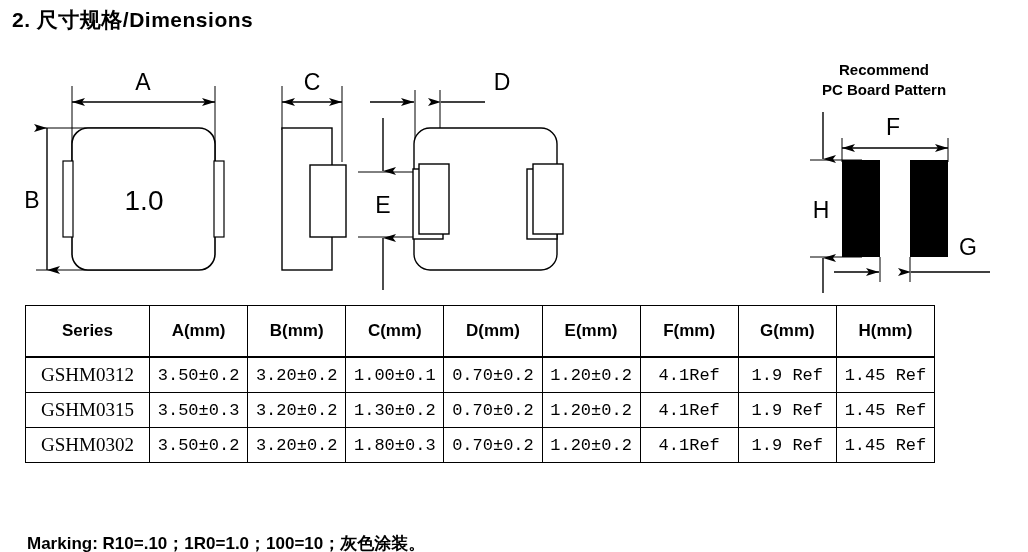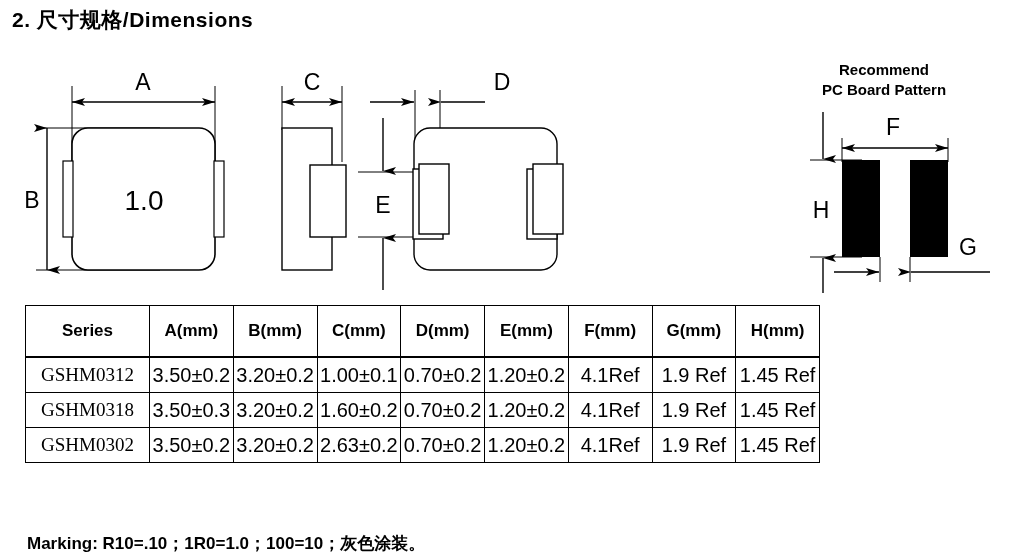--- a/index.html
+++ b/index.html
@@ -55,43 +55,43 @@
     font-family: "Liberation Sans", sans-serif;
     font-size: 28px;
     fill: #000000;
   }
 
   
   #dim-table {
     position: absolute;
     left: 25px;
     top: 305px;
-    width: 795px;
+    width: 910px;
     border-collapse: collapse;
     table-layout: fixed;
   }
   #dim-table th,
   #dim-table td {
     border: 1px solid #000000;
     text-align: center;
     vertical-align: middle;
     padding: 0;
     background: #ffffff;
   }
   #dim-table thead th {
     height: 50px;
     font-size: 17px;
     font-weight: bold;
     font-family: "Liberation Sans", sans-serif;
     border-bottom: 2px solid #000000;
   }
   #dim-table tbody td {
     height: 34px;
-    font-size: 20px;
-    font-family: Liberation Sans, sans-serif;
+    font-size: 17px;
+    font-family: Liberation Mono, monospace;
   }
   #dim-table tbody td.series-cell {
     font-family: "Liberation Serif", serif;
     font-size: 19px;
   }
   #dim-table thead th.series-head {
     width: 123px;
   }
 
   
@@ -234,35 +234,35 @@
       <td>3.50±0.2</td>
       <td>3.20±0.2</td>
       <td>1.00±0.1</td>
       <td>0.70±0.2</td>
       <td>1.20±0.2</td>
       <td>4.1Ref</td>
       <td>1.9 Ref</td>
       <td>1.45 Ref</td>
     </tr>
     <tr>
-      <td class="series-cell">GSHM0318</td>
+      <td class="series-cell">GSHM0315</td>
       <td>3.50±0.3</td>
       <td>3.20±0.2</td>
-      <td>1.60±0.2</td>
+      <td>1.30±0.2</td>
       <td>0.70±0.2</td>
       <td>1.20±0.2</td>
       <td>4.1Ref</td>
       <td>1.9 Ref</td>
       <td>1.45 Ref</td>
     </tr>
     <tr>
       <td class="series-cell">GSHM0302</td>
       <td>3.50±0.2</td>
       <td>3.20±0.2</td>
-      <td>2.63±0.2</td>
+      <td>1.80±0.3</td>
       <td>0.70±0.2</td>
       <td>1.20±0.2</td>
       <td>4.1Ref</td>
       <td>1.9 Ref</td>
       <td>1.45 Ref</td>
     </tr>
   </tbody>
 </table>
 
 <div id="marking-note">Marking: R10=.10；1R0=1.0；100=10；灰色涂装。</div>

